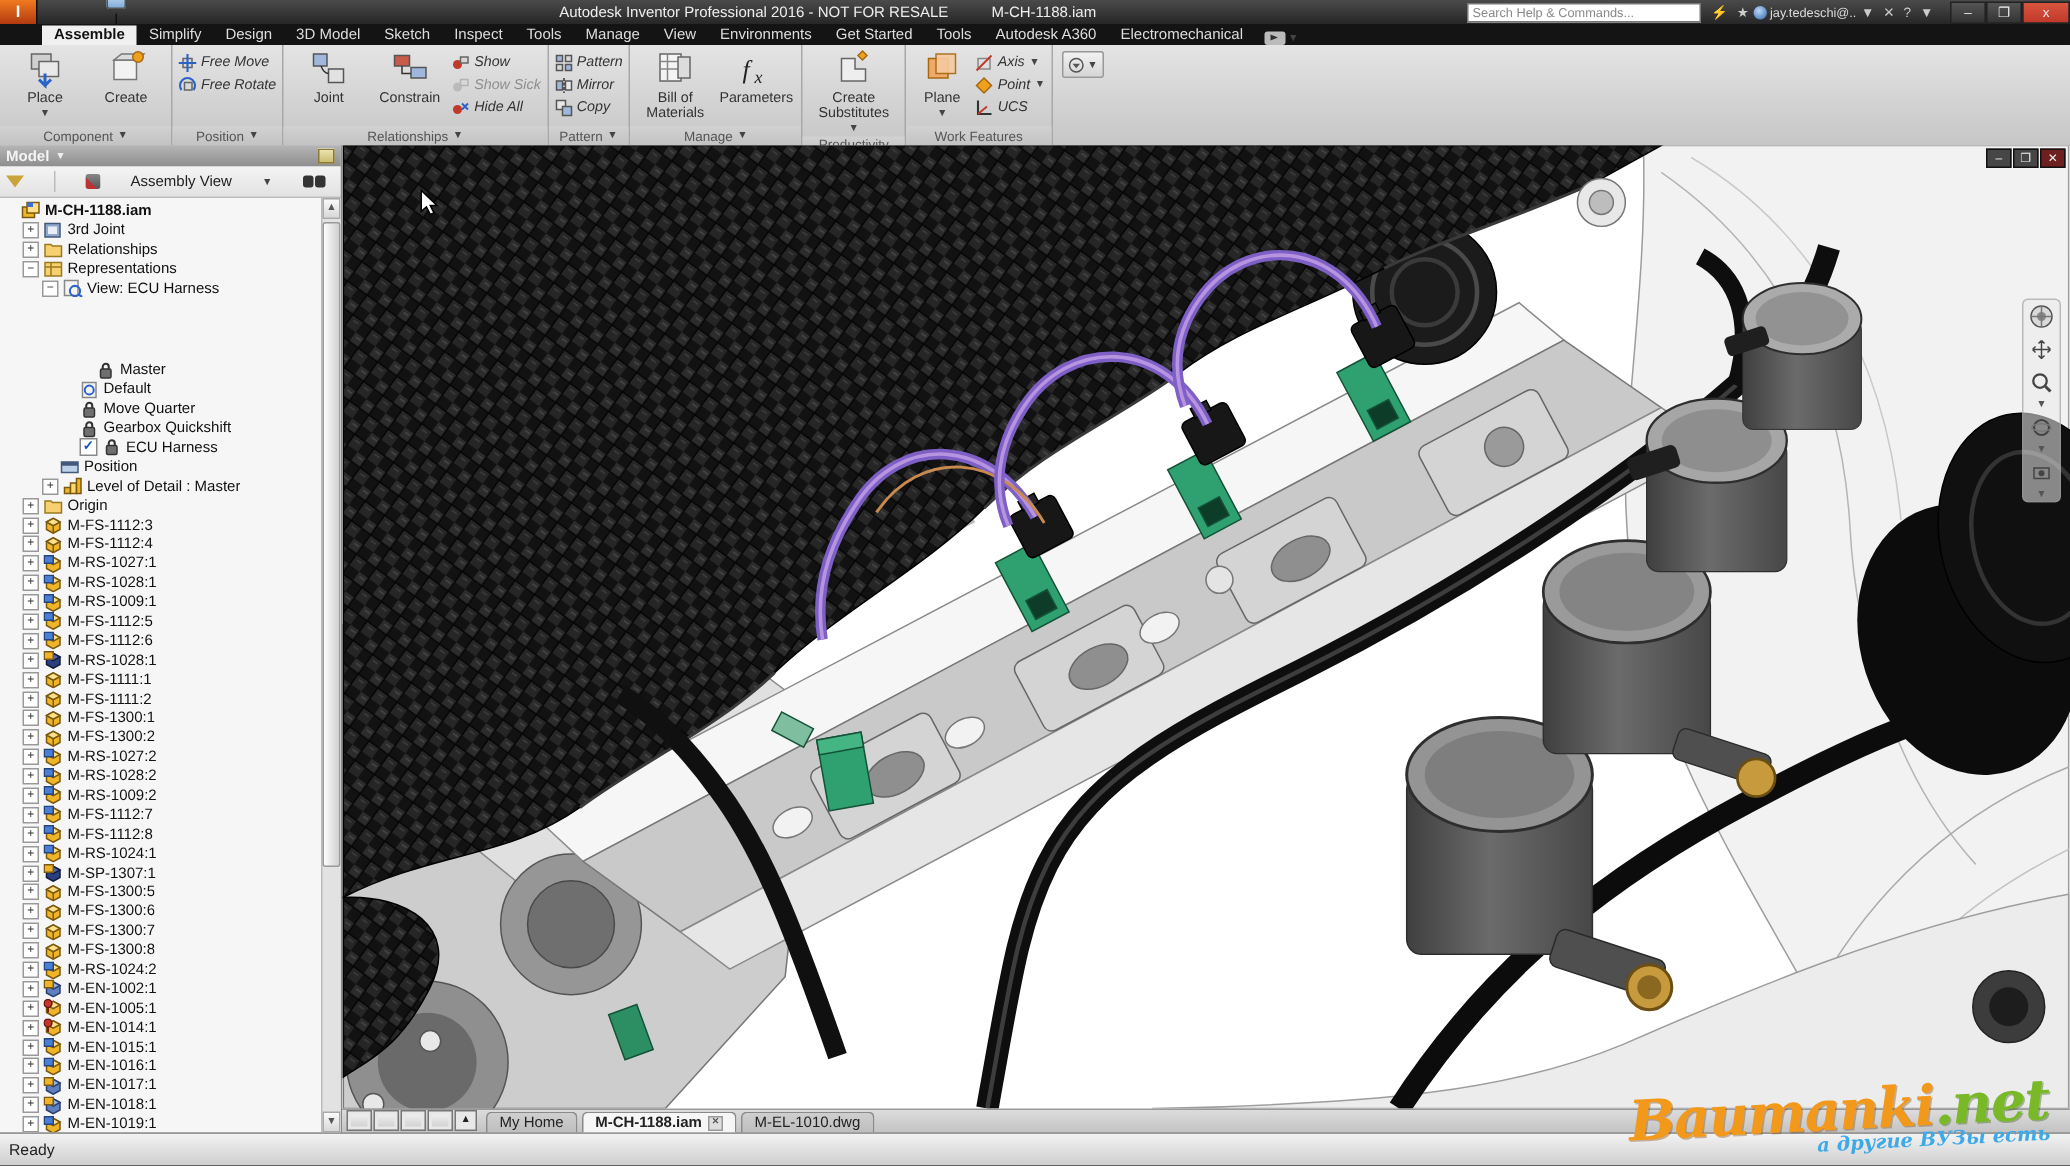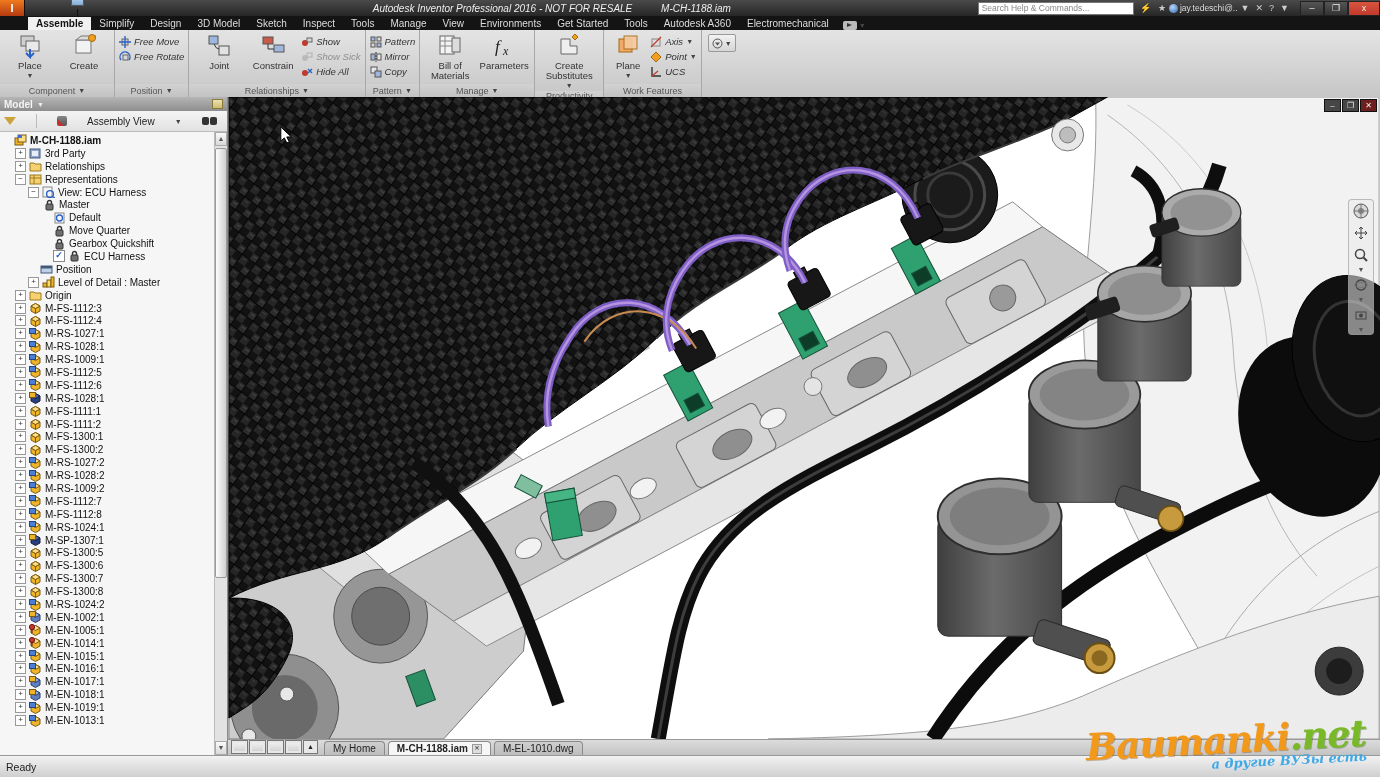--- a/index.html
+++ b/index.html
@@ -16,21 +16,21 @@
   .qicon.c1{background:linear-gradient(#cfe2f3,#7aa7d8);}
   .qicon.c2{background:linear-gradient(#efe3c0,#b59a50);}
   .qsep{width:1px;height:12px;background:#111;margin:0 2px;}
   .combo{height:12px;background:#ddd;color:#666;border:1px solid #111;display:flex;align-items:center;
     font-size:9px;padding:0 3px;gap:4px;}
   .combo .val{width:78px;overflow:hidden;white-space:nowrap;}
   .caret{font-size:7px;color:#444;}
   .sphere{width:11px;height:11px;border-radius:50%;background:radial-gradient(circle at 35% 30%,#9ecbff,#1d4e9e);}
   .sphere.warm{background:radial-gradient(circle at 35% 30%,#ffd98c,#b3541e);}
   .fxsmall{font-style:italic;font-weight:bold;color:#ccc;font-size:10px;font-family:"Liberation Serif",serif;}
-  .titletext{flex:1;text-align:center;color:#eee;white-space:nowrap;overflow:hidden;font-style:italic;}
+  .titletext{flex:1;text-align:center;color:#eee;white-space:nowrap;overflow:hidden;}
   .titletext .doc{margin-left:26px;}
   .searchbox{width:148px;height:11px;background:#fff;border:1px solid #777;color:#888;
     font-size:8.5px;display:flex;align-items:center;padding:0 3px;margin:0 4px;}
   .tb-ic{color:#ccc;font-size:9px;margin:0 3px;}
   .person{width:9px;height:9px;border-radius:50%;background:radial-gradient(circle at 40% 35%,#bcd7f5,#2d66b0);margin-right:2px;}
   .user{font-size:8.5px;color:#ddd;white-space:nowrap;}
   .winbtns{display:flex;align-items:center;height:16px;margin-left:8px;}
   .winbtn{width:22px;height:13px;display:flex;align-items:center;justify-content:center;
     color:#eee;font-size:9px;background:linear-gradient(#555,#333);border:1px solid #222;}
   .winbtn.close{width:30px;background:linear-gradient(#d8553f,var(--close-red));}
@@ -466,21 +466,21 @@
               <rect x="4" y="1" width="4" height="3" fill="#3a6fd8"></rect>
             </svg>
             <span class="tlabel">M-CH-1188.iam</span>
           </div>
           <div class="trow" style="padding-left: 15px;">
             <span class="exp">+</span>
             <svg class="ticon" viewBox="0 0 13 12">
               <rect x="1" y="2" width="10" height="9" fill="#8fa8cc" stroke="#44597a"></rect>
               <rect x="3" y="4" width="6" height="5" fill="#e8eef8"></rect>
             </svg>
-            <span class="tlabel">3rd Party</span>
+            <span class="tlabel">3rd Joint</span>
           </div>
           <div class="trow" style="padding-left: 15px;">
             <span class="exp">+</span>
             <svg class="ticon" viewBox="0 0 13 12">
               <path d="M1,3 L5,3 L6,4 L12,4 L12,11 L1,11 Z" fill="#f7d070" stroke="#9a7a20"></path>
             </svg>
             <span class="tlabel">Relationships</span>
           </div>
           <div class="trow" style="padding-left: 15px;">
             <span class="exp">−</span>
@@ -492,21 +492,21 @@
           </div>
           <div class="trow" style="padding-left: 28px;">
             <span class="exp">−</span>
             <svg class="ticon" viewBox="0 0 13 12">
               <rect x="1" y="1" width="9" height="10" fill="#f4f4f4" stroke="#888"></rect>
               <circle cx="8" cy="8" r="3.4" fill="none" stroke="#2a62c8" stroke-width="1.4"></circle>
               <path d="M10.5 10.5 L13 12" stroke="#2a62c8" stroke-width="1.4"></path>
             </svg>
             <span class="tlabel">View: ECU Harness</span>
           </div>
-          <div class="trow" style="padding-left: 31px;">
+          <div class="trow" style="padding-left: 52px; margin-top: 42px;">
             <span class="exp none"></span>
             <svg class="ticon" viewBox="0 0 13 12">
               <rect x="3" y="5" width="7" height="6" rx="1" fill="#6f6f6f" stroke="#333"></rect>
               <path d="M4.5 5 V3.5 a2 2 0 0 1 4 0 V5" fill="none" stroke="#333" stroke-width="1.4"></path>
             </svg>
             <span class="tlabel">Master</span>
           </div>
           <div class="trow" style="padding-left: 41px;">
             <span class="exp none"></span>
             <svg class="ticon" viewBox="0 0 13 12">

